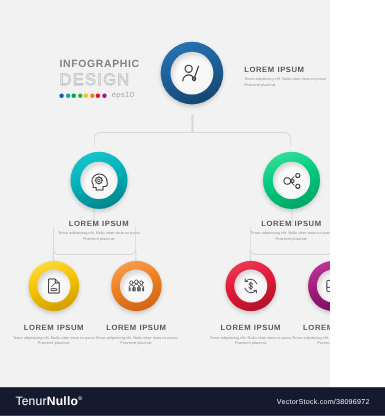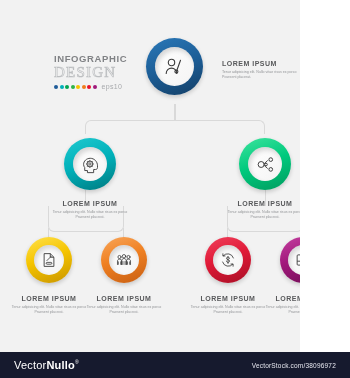--- a/index.html
+++ b/index.html
@@ -24,21 +24,20 @@
   .logo { position: absolute; left: 54px; top: 54px; width: 86px; }
   .logo-top {
     font-size: 9.5px; font-weight: bold; letter-spacing: 0.6px;
     color: #808285; line-height: 10px;
   }
   .logo-mid {
     font-size: 15px; letter-spacing: 1.2px; line-height: 15px;
     color: #f2f2f2;
     -webkit-text-stroke: 0.7px #bcbec0;
     margin-top: 1px;
-    font-family: Liberation Serif, serif;
   }
   .logo-bot {
     display: flex; align-items: center; gap: 2px; margin-top: 3px;
   }
   .dots { display: flex; gap: 1.5px; }
   .dot { width: 4px; height: 4px; border-radius: 50%; }
   .eps { font-size: 7px; color: #a7a9ac; margin-left: 3px; letter-spacing: 0.3px; }
 
   
   .line { position: absolute; background: #d9d9d9; }
@@ -254,15 +253,15 @@
     </div>
   </div>
   <div class="txt center" style="left:265px; top:295px; width:76px;">
     <div class="ttl">LOREM IPSUM</div>
     <div class="bdy">Tenur adipisicing elit. Nullo vitae risus ex porco Praesent placerat.</div>
   </div>
 
 </div>
 
 <div class="footer">
-  <div class="vs"><span>Vector</span><b>Nullo</b><sup>®</sup></div>
+  <div class="vs"><span>Tenur</span><b>Nullo</b><sup>®</sup></div>
   <div class="vs-url">VectorStock.com/38096972</div>
 </div>
 
 </body></html>

